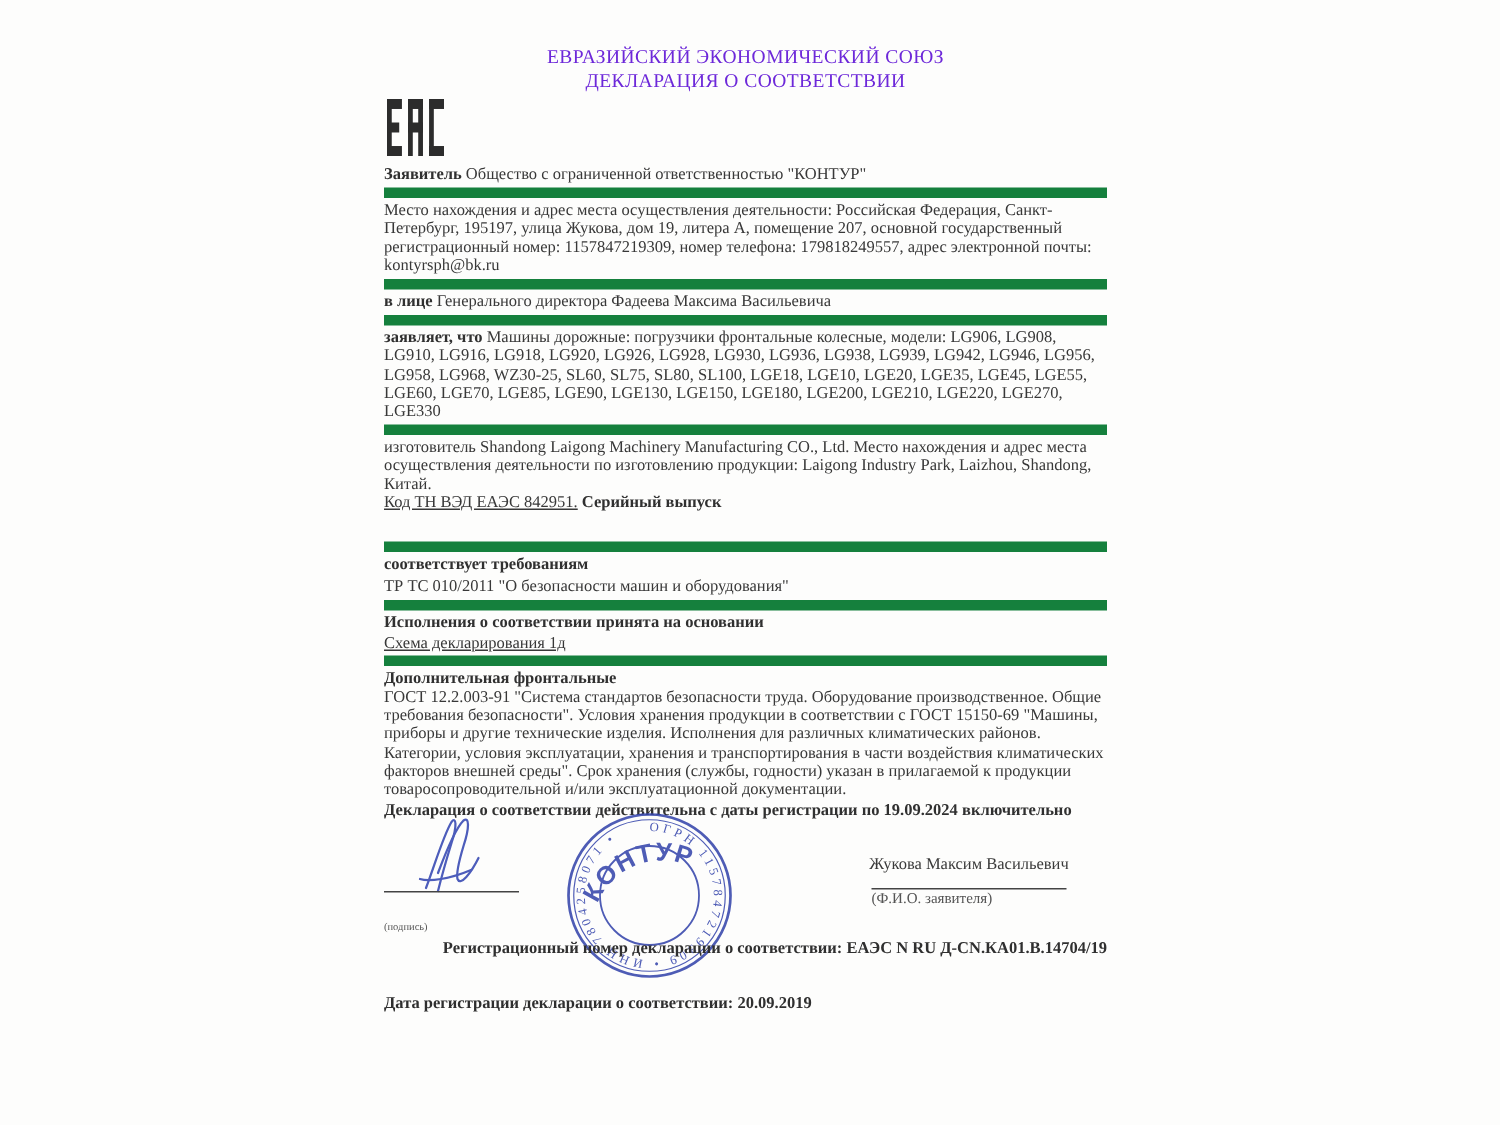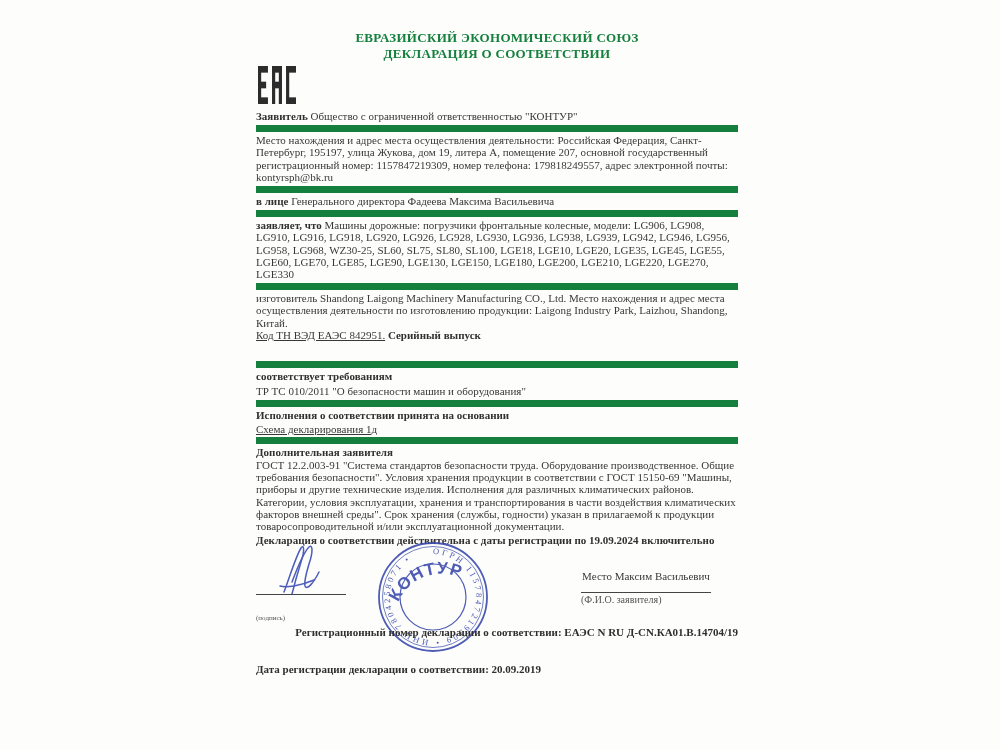--- a/index.html
+++ b/index.html
@@ -8,21 +8,21 @@
     background:#fdfdfc;
     font-family:"Liberation Serif","DejaVu Serif",serif;
     color:#383838;
     position:relative;
     overflow:hidden;
   }
   .page{
     position:absolute;left:256px;top:30px;width:482px;
     font-size:11px;line-height:12.2px;
   }
-  .title{ text-align:center;font-weight:bold;font-size:13px;letter-spacing:.3px;line-height:15.5px;color:#15803d;}
+  .title{ text-align:center;font-weight:normal;font-size:13px;letter-spacing:.3px;line-height:15.5px;color:#6d28d9;}
   .eac-logo{margin-top:5px;margin-left:2px;width:38px;height:38px;display:block;}
   .rule{border-bottom:7px solid #15803d;}
   .sec{padding:2px 0 3px 0;}
   b{color:#303030;}
   .u{text-decoration:underline;}
   .para{text-align:left;}
   .sig-block{position:relative;height:72px;margin-top:2px;}
   .sig-line{position:absolute;left:0;top:46px;width:90px;border-top:1px solid #444;}
   .sig-caption{position:absolute;left:0;top:64px;width:90px;text-align:left;font-size:7px;color:#555;}
   .name-text{position:absolute;left:300px;top:22px;width:180px;text-align:center;font-size:11px;color:#3a3a3a;}
@@ -87,21 +87,21 @@
   <div class="sec" style="padding-bottom:1px">
     <b>Исполнения о соответствии принята на основании</b>
   </div>
 
 
   <div class="rule" style="padding-bottom:2px">
     <span class="u">Схема декларирования 1д</span>
   </div>
 
   <div class="sec" style="padding-bottom:1px">
-    <b>Дополнительная заявителя</b>
+    <b>Дополнительная фронтальные</b>
   </div>
 
   <div class="para">ГОСТ 12.2.003-91 "Система стандартов безопасности труда. Оборудование производственное. Общие требования безопасности". Условия хранения продукции в соответствии с ГОСТ 15150-69 "Машины, приборы и другие технические изделия. Исполнения для различных климатических районов. Категории, условия эксплуатации, хранения и транспортирования в части воздействия климатических факторов внешней среды". Срок хранения (службы, годности) указан в прилагаемой к продукции товаросопроводительной и/или эксплуатационной документации.</div>
 
   <div style="margin-top:2px">
     <b>Декларация о соответствии действительна с даты регистрации по 19.09.2024 включительно</b>
   </div>
 
   <div class="sig-block">
 
@@ -124,21 +124,21 @@
       <circle cx="59" cy="59" r="50.5" fill="none" stroke="#3646ac" stroke-width="0.8"></circle>
       <circle cx="59" cy="59" r="33" fill="none" stroke="#3646ac" stroke-width="1.2"></circle>
       <text font-size="8.5" font-family="'Liberation Serif',serif" fill="#3646ac" letter-spacing="2.5">
         <textPath href="#ringPath">ОГРН 1157847219309 • ИНН 7804258071 •</textPath>
       </text>
       <text font-size="17" font-weight="bold" font-family="'Liberation Sans',sans-serif" fill="#3646ac" letter-spacing="1">
         <textPath href="#centerArc" startOffset="8">КОНТУР</textPath>
       </text>
     </svg>
 
-    <div class="name-text">Место Максим Васильевич</div>
+    <div class="name-text">Жукова Максим Васильевич</div>
     <div class="name-line"></div>
     <div class="name-caption">(Ф.И.О. заявителя)</div>
   </div>
 
   <div class="footer-line reg-num">Регистрационный номер декларации о соответствии: ЕАЭС N RU Д-CN.КА01.В.14704/19</div>
   <div class="footer-line reg-date">Дата регистрации декларации о соответствии: 20.09.2019</div>
 
 </div>
 
 </body></html>

